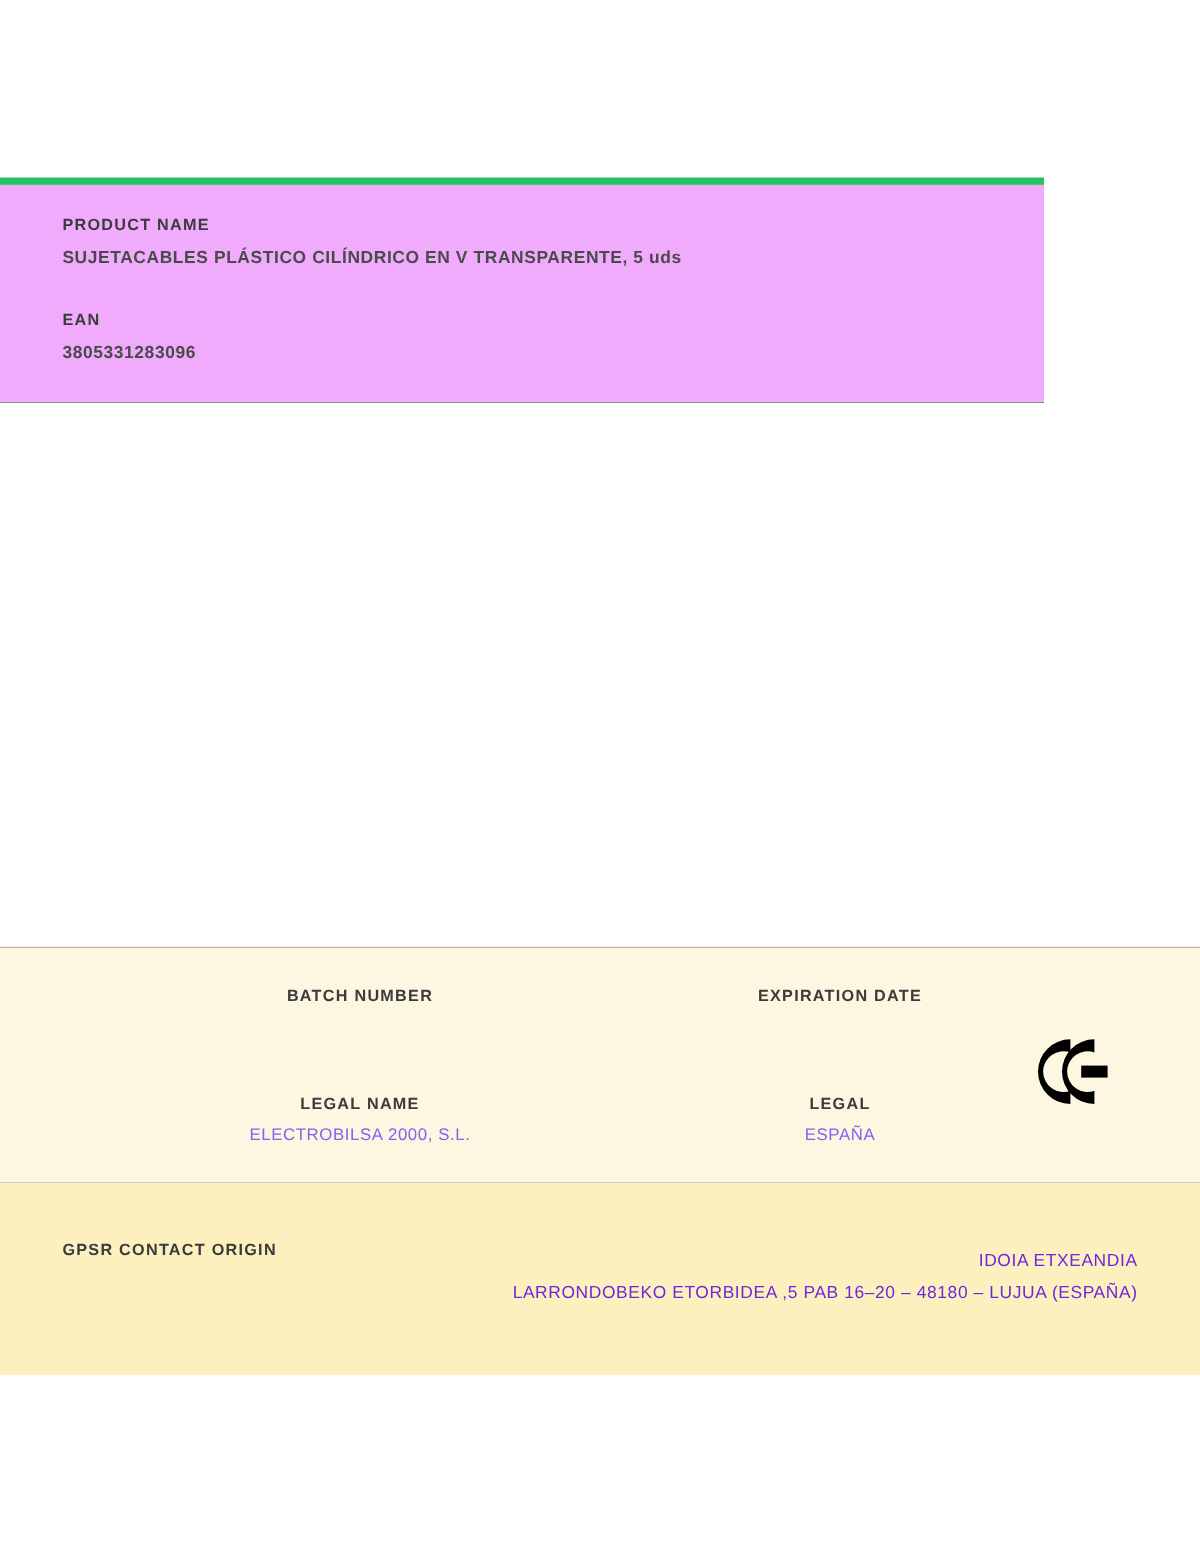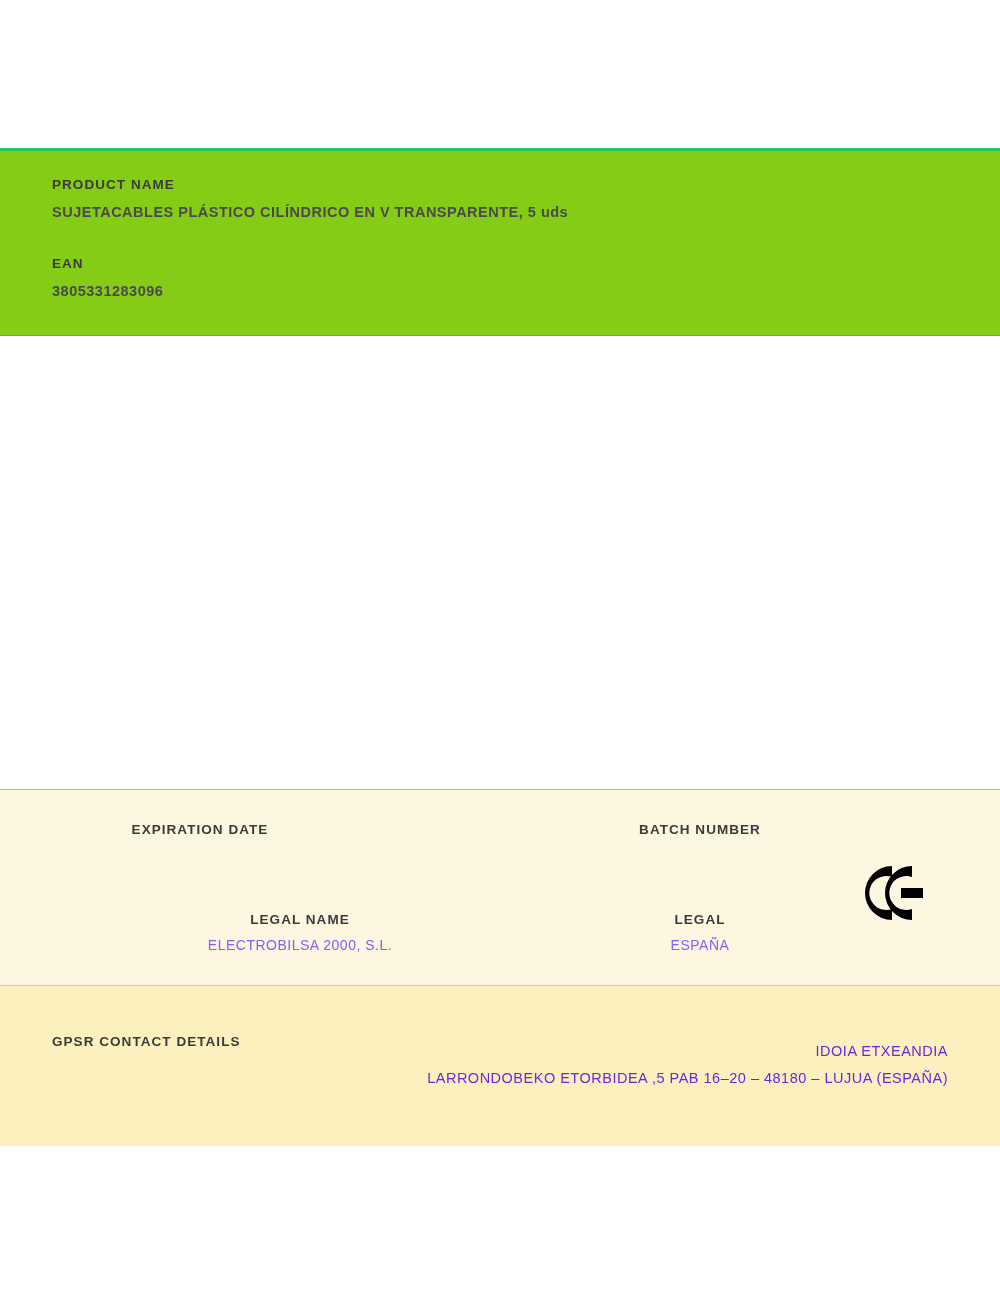--- a/index.html
+++ b/index.html
@@ -21,24 +21,24 @@
     top: 0; left: 0;
     width: 1000px;
     height: 1300px;
   }
 
   
   .top-block {
     position: absolute;
     top: 148px;
     left: 0;
-    width: 1000px;
+    width: 870px;
     height: 188px;
-    background: #84cc16;
-    border-top: 3px solid #22c55e;
+    background: #f0abfc;
+    border-top: 6px solid #22c55e;
     border-bottom: 1px solid #8c8c8c;
     box-sizing: border-box;
   }
   .top-inner {
     padding: 26px 52px 0 52px;
   }
   .field-label {
     font-size: 13.5px;
     font-weight: bold;
     letter-spacing: 1.05px;
@@ -174,26 +174,26 @@
       <p class="field-label">EAN</p>
       <p class="field-value">3805331283096</p>
     </div>
   </div>
 
   <div class="mid-empty"></div>
 
   <div class="info-block">
 
     <div class="info-row row1">
+      <div class="info-col left">
+        <p class="info-label">BATCH NUMBER</p>
+        <p class="info-value"></p>
+      </div>
       <div class="info-col right">
         <p class="info-label">EXPIRATION DATE</p>
-        <p class="info-value"></p>
-      </div>
-      <div class="info-col left">
-        <p class="info-label">BATCH NUMBER</p>
         <p class="info-value"></p>
       </div>
     </div>
 
     <div class="info-row row2">
       <div class="info-col left">
         <p class="info-label">LEGAL NAME</p>
         <p class="info-value">ELECTROBILSA 2000, S.L.</p>
       </div>
       <div class="info-col right">
@@ -205,21 +205,21 @@
 
   <div class="ce-mark">
     <svg width="92" height="62" viewBox="0 0 92 62" xmlns="http://www.w3.org/2000/svg">
       <path d="M36 4 A27 27 0 1 0 36 58 L36 47 A17 17 0 1 1 36 15 Z" fill="#000000"></path>
       <path d="M92 4 A27 27 0 1 0 92 58 L92 47 A17 17 0 1 1 92 15 Z" fill="#000000" transform="translate(-36,0)"></path>
       <rect x="45" y="26" width="22" height="10" fill="#000000"></rect>
     </svg>
   </div>
 
   <div class="gpsr-block">
-    <div class="gpsr-label">GPSR CONTACT DETAILS</div>
+    <div class="gpsr-label">GPSR CONTACT ORIGIN</div>
     <div class="gpsr-lines">
       <p class="gpsr-line">IDOIA ETXEANDIA</p>
       <p class="gpsr-line">LARRONDOBEKO ETORBIDEA ,5 PAB 16–20 – 48180 – LUJUA (ESPAÑA)</p>
     </div>
   </div>
 
   <div class="bottom-empty"></div>
 
 </div>
 

